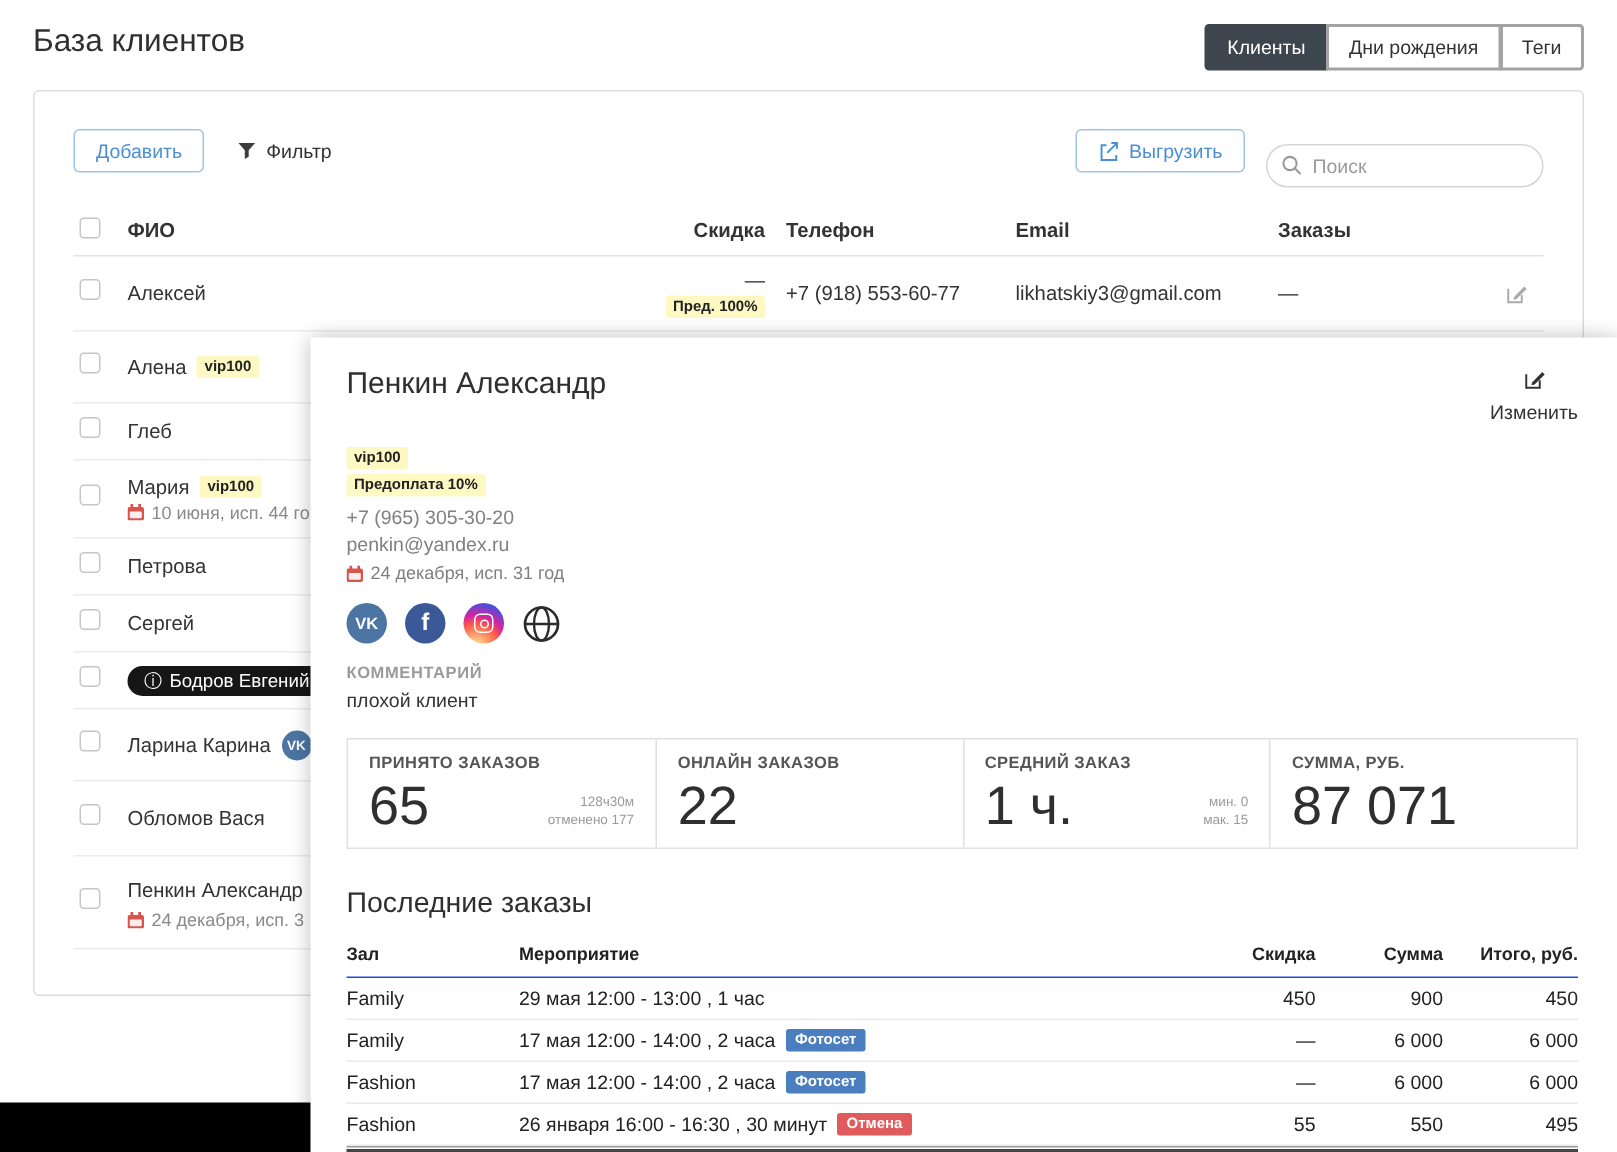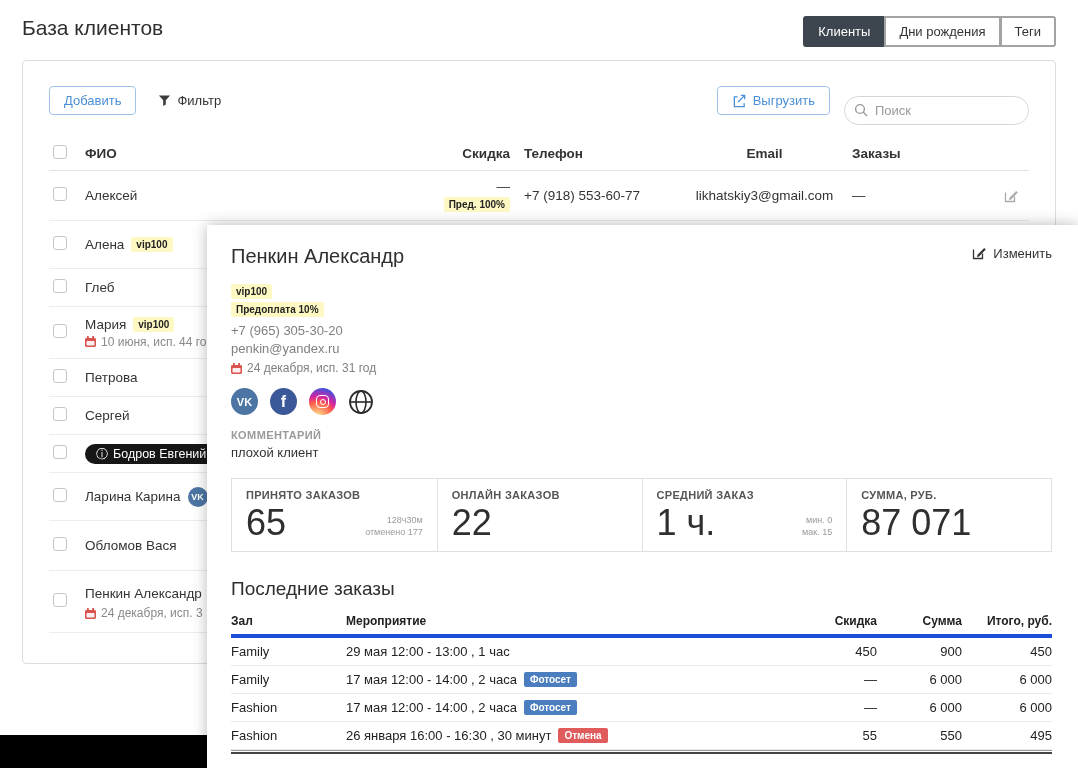--- a/index.html
+++ b/index.html
@@ -36,21 +36,21 @@
   .search-icon { position:absolute; left:10px; top:7px; }
 
   
   .trow { display:flex; align-items:center; margin:0 26px; border-bottom:1px solid #ececec; min-height:38px; }
   .thead { font-weight:bold; font-size:13px; min-height:34px; border-bottom:1px solid #e2e2e2; }
   .c-check { width:36px; }
   .cb { display:inline-block; width:14px; height:14px; border:1px solid #c6c6c6; border-radius:3px; background:#fff; margin-left:4px; cursor:pointer; }
   .c-name { width:330px; font-size:13.5px; }
   .c-disc { width:95px; text-align:right; font-size:13.5px; display:flex; flex-direction:column; align-items:flex-end; gap:3px; justify-content:center; }
   .c-phone { width:167px; padding-left:14px; font-size:13.5px; }
-  .c-email { width:175px; font-size:13.5px;text-align:center; }
+  .c-email { width:175px; font-size:13.5px; }
   .c-orders { width:120px; font-size:13.5px; }
   .c-edit { margin-left:auto; width:26px; text-align:right; cursor:pointer; }
   .h50 { min-height:50px; } .h48 { min-height:48px; } .h52 { min-height:52px; } .h60 { min-height:62px; }
   .name-line { display:flex; align-items:center; gap:7px; }
   .sub-line { display:flex; align-items:center; gap:5px; font-size:12px; color:#8a8a8a; margin-top:3px; }
   .badge-yellow { display:inline-block; background:#fef9c3; color:#222; font-size:10px; font-weight:bold;
                   padding:2px 5px; border-radius:2px; line-height:1.1; }
   .pill-black { display:inline-flex; align-items:center; gap:5px; background:#161616; color:#fff;
                 border-radius:12px; padding:3px 11px; font-size:12.5px; }
   .pill-black .i { font-size:12px; line-height:1; }
@@ -61,21 +61,21 @@
 
   
   .footer-bar { position:absolute; left:0; right:0; bottom:0; height:33px; background:#000; z-index:2; }
 
   
   .modal { position:absolute; left:207px; top:225px; right:0; bottom:0; background:#fff; z-index:10;
            box-shadow:0 0 14px rgba(0,0,0,.28); padding:20px 26px 0 24px; overflow:hidden; }
   .modal-head { display:flex; align-items:flex-start; justify-content:space-between; }
   .modal-title { font-size:20px; font-weight:400; color:#2f2f2f; }
   .edit-link { display:inline-flex; align-items:center; gap:6px; font-size:13px; color:#333;
-               background:none; border:none; cursor:pointer; font-family:inherit; }
+               background:none; border:none; cursor:pointer; font-family:inherit;flex-direction:column; }
   .tag-col { display:flex; flex-direction:column; align-items:flex-start; gap:3px; margin-top:16px; }
   .contact { font-size:13px; color:#808080; line-height:1.4; margin-top:5px; }
   .bday { display:flex; align-items:center; gap:5px; font-size:12px; color:#808080; margin-top:3px; }
   .soc-row { display:flex; align-items:center; gap:12px; margin:13px 0 14px 0; }
   .soc-lg { width:27px; height:27px; font-size:11px; }
   .soc-lg.soc-fb::after { font-size:16px; }
   .soc-ig { background:radial-gradient(circle at 30% 110%, #fdf497 0%, #fd5949 45%, #d6249f 60%, #285AEB 90%); position:relative; }
   .soc-ig .cam { width:13px; height:13px; border:1.6px solid #fff; border-radius:4px; position:relative; }
   .soc-ig .cam::after { content:""; position:absolute; left:3px; top:3px; width:4px; height:4px;
                         border:1.4px solid #fff; border-radius:50%; }
@@ -85,21 +85,21 @@
   .stats { display:grid; grid-template-columns:repeat(4,1fr); border:1px solid #e0e0e0; margin-top:18px; }
   .stat { padding:10px 14px 8px 14px; border-left:1px solid #e0e0e0; }
   .stat:first-child { border-left:none; }
   .stat-label { font-size:11px; font-weight:bold; color:#555; letter-spacing:.3px; }
   .stat-row { display:flex; align-items:flex-end; justify-content:space-between; margin-top:2px; }
   .stat-value { font-size:36px; color:#2f2f2f; line-height:1.1; }
   .stat-note { text-align:right; font-size:9px; color:#9a9a9a; line-height:1.35; padding-bottom:5px; }
 
   .orders-title { font-size:19px; font-weight:400; color:#2f2f2f; margin-top:26px; }
   .orow { display:flex; align-items:center; min-height:28px; border-bottom:1px solid #eaeaea; font-size:13px; color:#222; }
-  .ohead { font-size:12px; font-weight:bold; min-height:30px; margin-top:8px; border-bottom:4px solid #1d4ed8; }
+  .ohead { font-size:12px; font-weight:bold; min-height:30px; margin-top:8px; border-bottom:1px solid #1d4ed8; }
   .o-hall { width:115px; }
   .o-event { flex:1; display:flex; align-items:center; gap:7px; }
   .o-disc { width:80px; text-align:right; }
   .o-sum { width:85px; text-align:right; }
   .o-total { width:90px; text-align:right; }
   .badge-blue { background:#4a7ebf; color:#fff; font-size:10px; font-weight:bold; padding:2px 6px; border-radius:2px; }
   .badge-red { background:#e05c5c; color:#fff; font-size:10px; font-weight:bold; padding:2px 6px; border-radius:2px; }
   .orders-end { height:4px; border-top:1px solid #999; border-bottom:2px solid #444; margin-top:0; }
 
   svg { display:block; }

